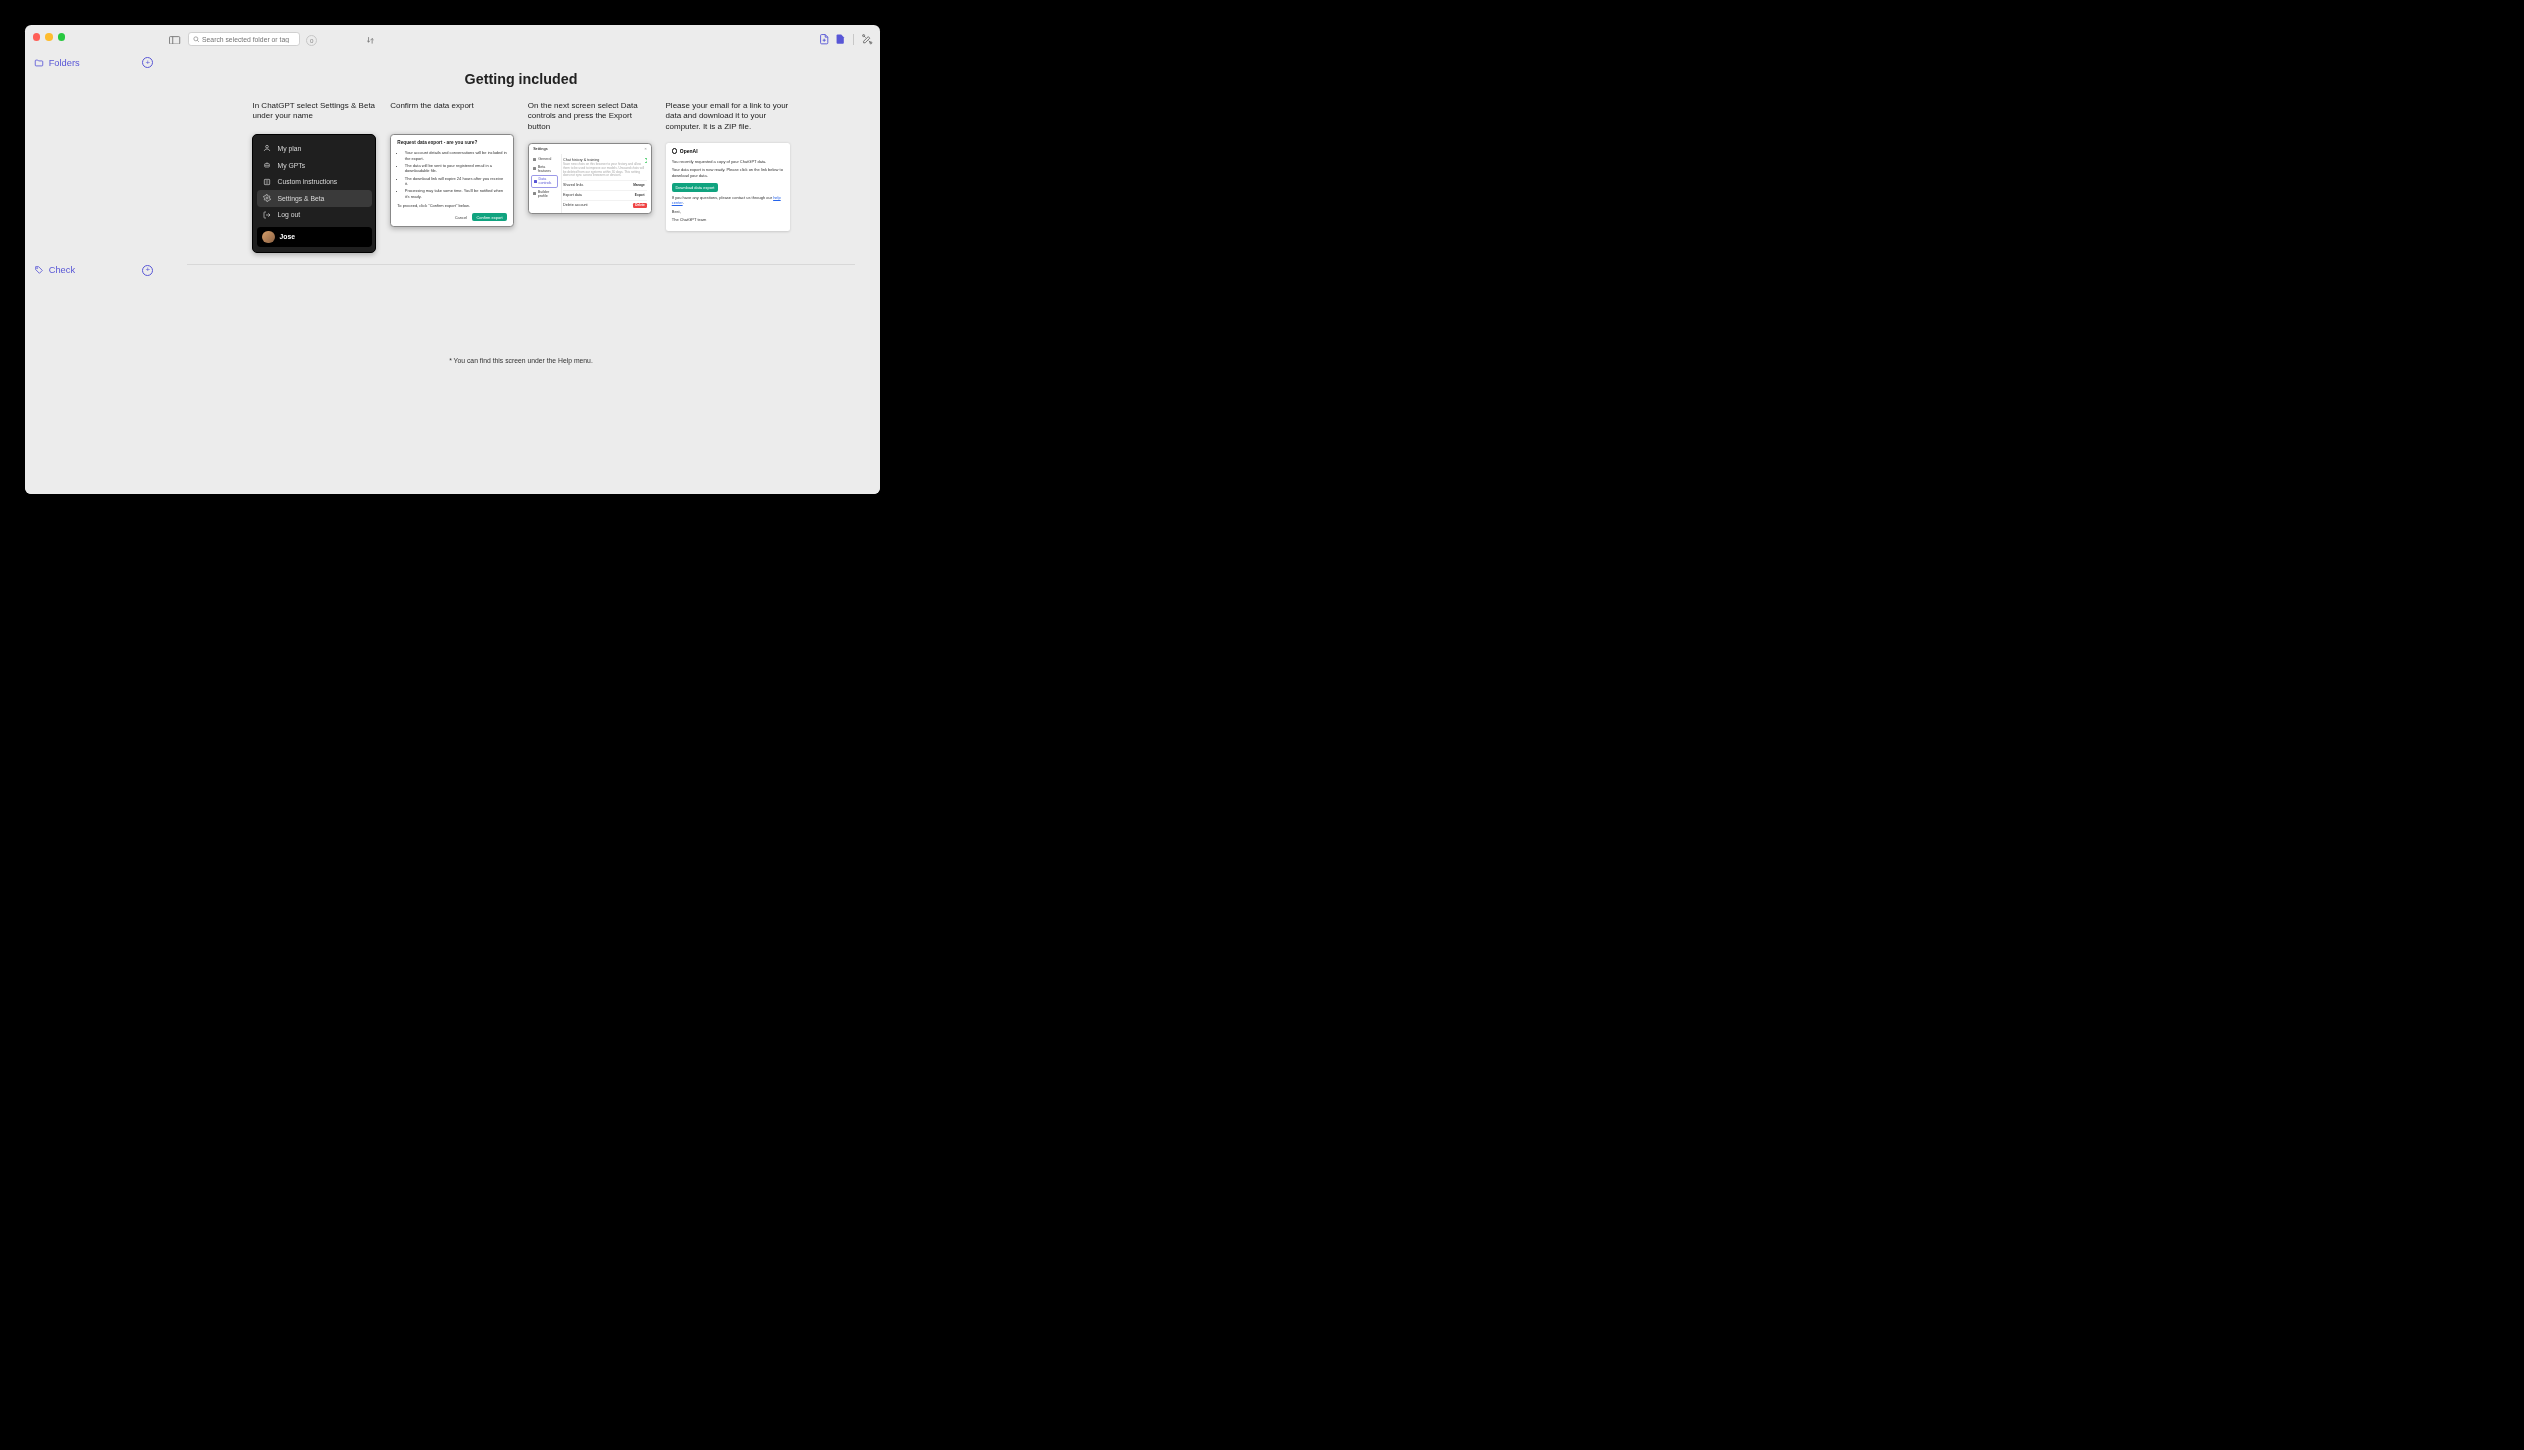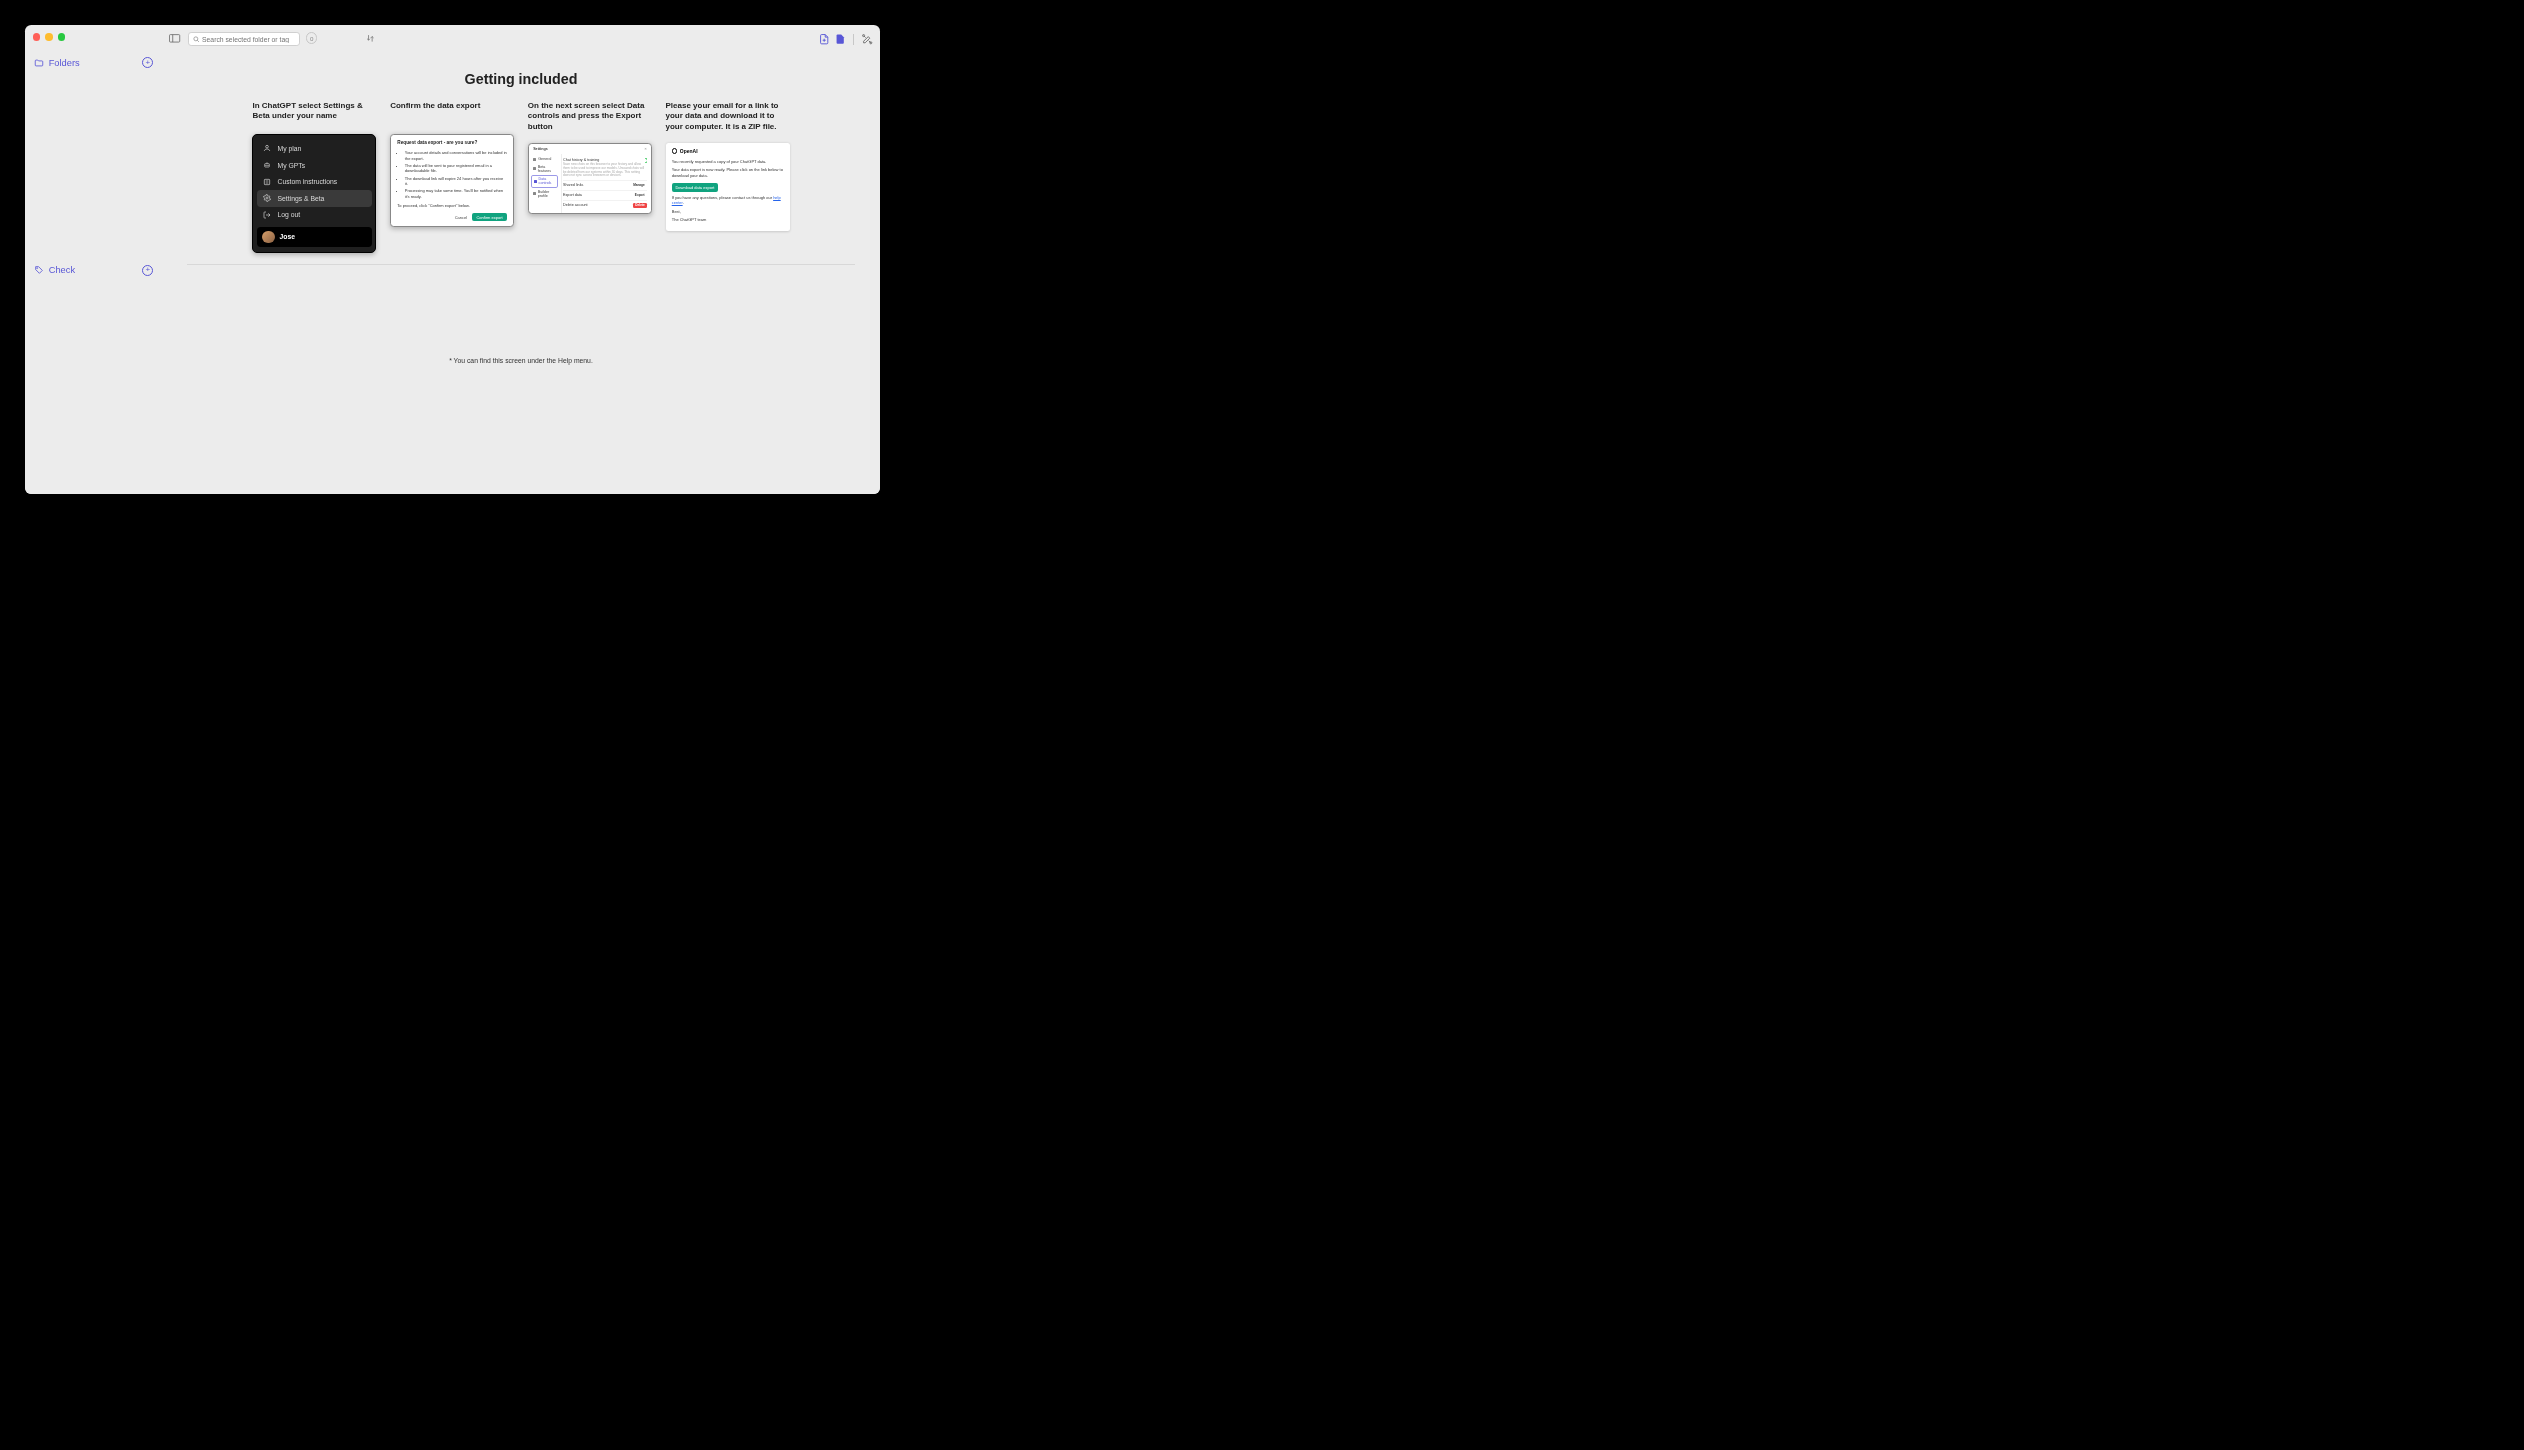--- a/index.html
+++ b/index.html
@@ -13,36 +13,36 @@
 .dot.green { background: #28c840; }
 .body { flex: 1; display: flex; }
 .sidebar { width: 137px; background: #ececec; padding-top: 5px; }
 .side-section { display: flex; align-items: center; justify-content: space-between; padding: 3.7px 8.7px; color: #5856d6; font-size: 9.3px; font-weight: 500; }
 .side-section .left { display: flex; align-items: center; gap: 5px; }
 .side-section svg { width: 10px; height: 10px; }
 .side-plus { width: 11.2px; height: 11.2px; border: 0.9px solid #5856d6; border-radius: 50%; display: flex; align-items: center; justify-content: center; color: #5856d6; font-size: 8px; line-height: 1; cursor: pointer; }
 .side-gap { height: 189px; }
 .main { flex: 1; background: #ececec; display: flex; flex-direction: column; }
 .toolbar { height: 18.6px; display: flex; align-items: center; gap: 6.2px; padding: 0 6.2px; margin-top:-18.6px; margin-bottom:3.7px; }
-.tb-left { display: flex; align-items: flex-start; gap: 6.2px; }
+.tb-left { display: flex; align-items: flex-end; gap: 6.2px; }
 .tb-btn { width: 13.7px; height: 12.4px; display: flex; align-items: center; justify-content: center; color: #6b6b6b; cursor: pointer; }
 .search { width: 112px; height: 13.7px; background: #fff; border: 0.6px solid #d0d0d0; border-radius: 3.1px; display: flex; align-items: center; padding: 0 3.7px; gap: 2.5px; }
 .search svg { width: 6.8px; height: 6.8px; color: #888; }
 .search input { border: none; outline: none; font-size: 6.8px; flex: 1; background: transparent; color: #333; }
 .badge { min-width: 11.2px; height: 11.2px; border: 0.6px solid #c7c7c7; border-radius: 5.6px; display: flex; align-items: center; justify-content: center; font-size: 6.2px; color: #888; padding: 0 2.5px; }
 .tb-sort { color: #6b6b6b; margin-left: 40px; }
 .tb-right { margin-left: auto; display: flex; align-items: center; gap: 3.7px; }
 .tb-right .icon { width: 12.4px; height: 12.4px; color: #5856d6; cursor: pointer; }
 .tb-right .icon.gray { color: #6b6b6b; }
 .tb-right .divider { width: 0.6px; height: 11.2px; background: #c7c7c7; margin: 0 3.7px; }
 .content { flex: 1; padding: 18.6px 25px 12.4px 25px; overflow: auto; }
 h1.page-title { text-align: center; font-size: 14.3px; font-weight: 600; color: #222; margin-bottom: 13.7px; }
 .steps { display: flex; gap: 13.7px; justify-content: center; }
 .step { width: 124px; }
-.step-title { font-size: 8px; font-weight: 700; color: #222; line-height: 1.35; margin-bottom: 10px; min-height: 23.6px; }
+.step-title { font-size: 8px; font-weight: 400; color: #222; line-height: 1.35; margin-bottom: 10px; min-height: 23.6px; }
 .figure { border-radius: 3.7px; overflow: hidden; box-shadow: 0 1.2px 5px rgba(0,0,0,.25); }
 
 .menu-dark { background: #1f1f1f; border: 1.9px solid #000; border-radius: 5px; padding: 5px 3.7px; }
 .menu-item { display: flex; align-items: center; gap: 6.2px; padding: 4.3px 6.2px; color: #d9d9d9; font-size: 6.8px; border-radius: 3.7px; }
 .menu-item.hl { background: #3a3a3a; }
 .menu-item svg { width: 8px; height: 8px; }
 .menu-user { margin-top: 3.7px; background: #000; border-radius: 3.7px; padding: 3.7px 5px; display: flex; align-items: center; gap: 5px; }
 .avatar { width: 12.4px; height: 12.4px; border-radius: 50%; background: linear-gradient(135deg,#d9a06b,#8b6244); }
 .menu-user span { color: #fff; font-size: 6.8px; font-weight: 600; }
 

